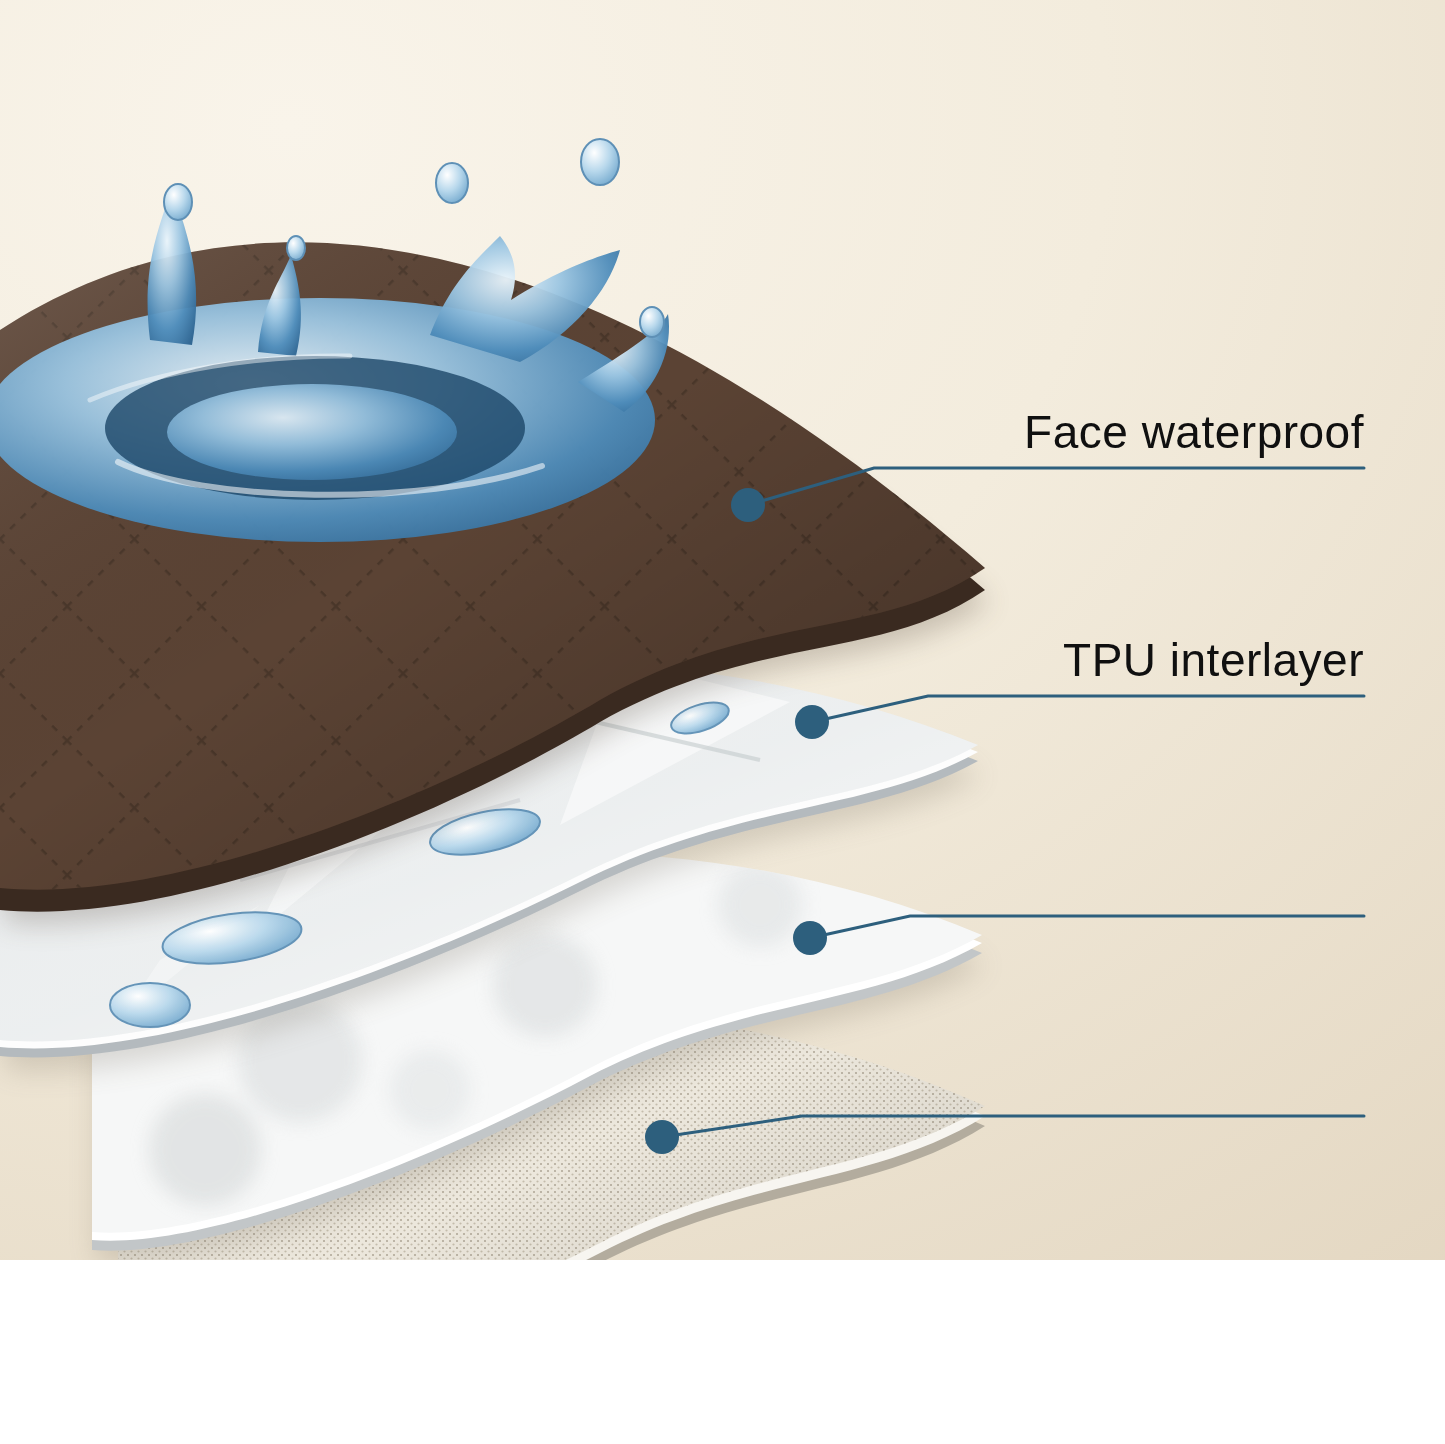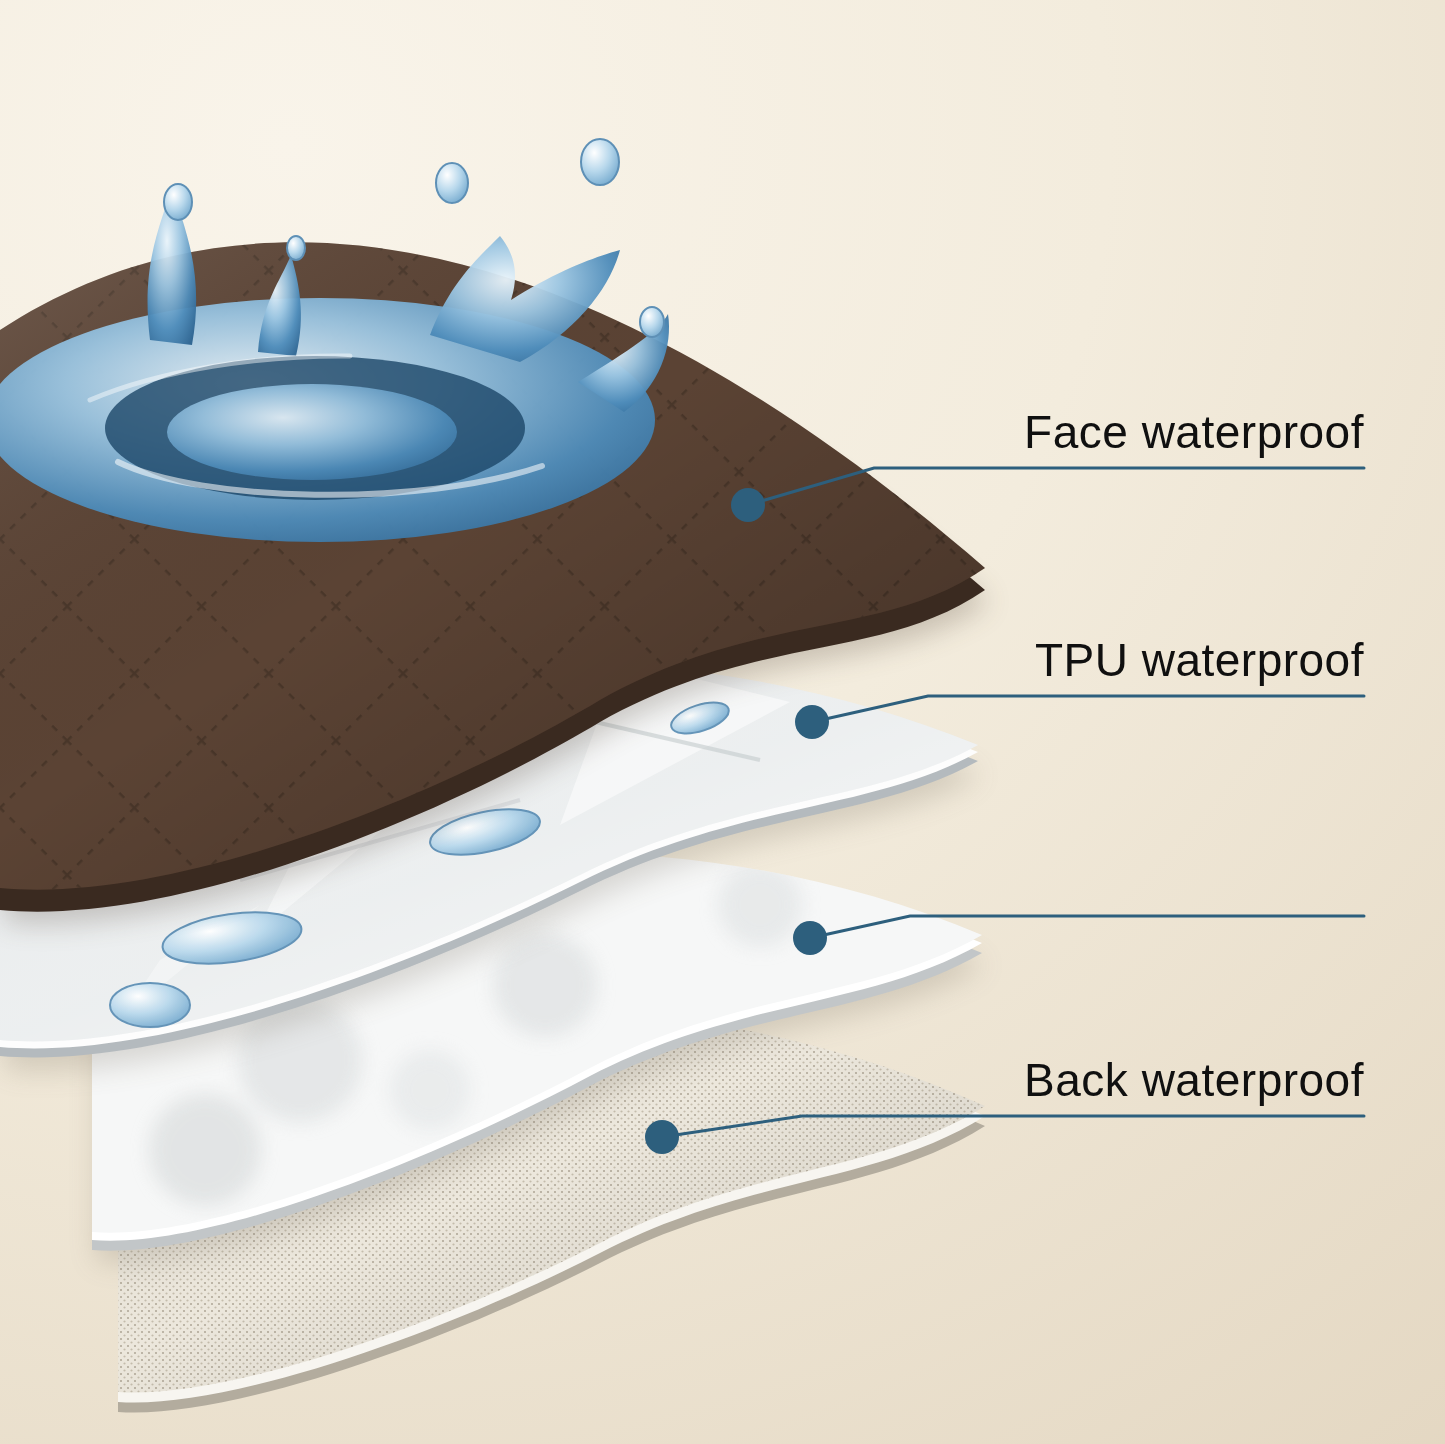--- a/index.html
+++ b/index.html
@@ -10,21 +10,21 @@
     --filler-layer:#f6f7f7;
     --back-layer:#ece7dc;
     --water:#4d8fbf;
     --background-light:#f9f4ea;
     --background-dark:#e2d5bf;
     --label-text:#101010;
   }
   html,body{margin:0;padding:0;}
   .stage{
     position:relative;
-    width:1445px;height:1444px;
+    width:1445px;height:1260px;
     overflow:hidden;
     background:radial-gradient(135% 125% at 20% 10%,
       var(--background-light) 0%, #f3ecdd 42%, var(--background-dark) 100%);
     font-family:"Liberation Sans",sans-serif;
     text-align:right;
   }
   .art{position:absolute;left:0;top:0;width:1445px;height:1444px;display:block;}
   .layer-label{
     position:absolute;
     right:81px;
@@ -199,16 +199,15 @@
         <circle cx="810" cy="938" r="17" fill="var(--accent)"></circle>
       </g>
       <g>
         <path d="M 662,1137 L 802,1116 L 1364,1116" stroke="var(--accent)" stroke-width="3" fill="none"></path>
         <circle cx="662" cy="1137" r="17" fill="var(--accent)"></circle>
       </g>
     </g>
   </svg>
 
   <div class="layer-label label-1">Face waterproof</div>
-  <div class="layer-label label-2">TPU waterproof</div>
-  <div class="layer-label label-4">Back waterproof</div>
+  <div class="layer-label label-2">TPU interlayer</div>
 
 </div>
 
 </body></html>

